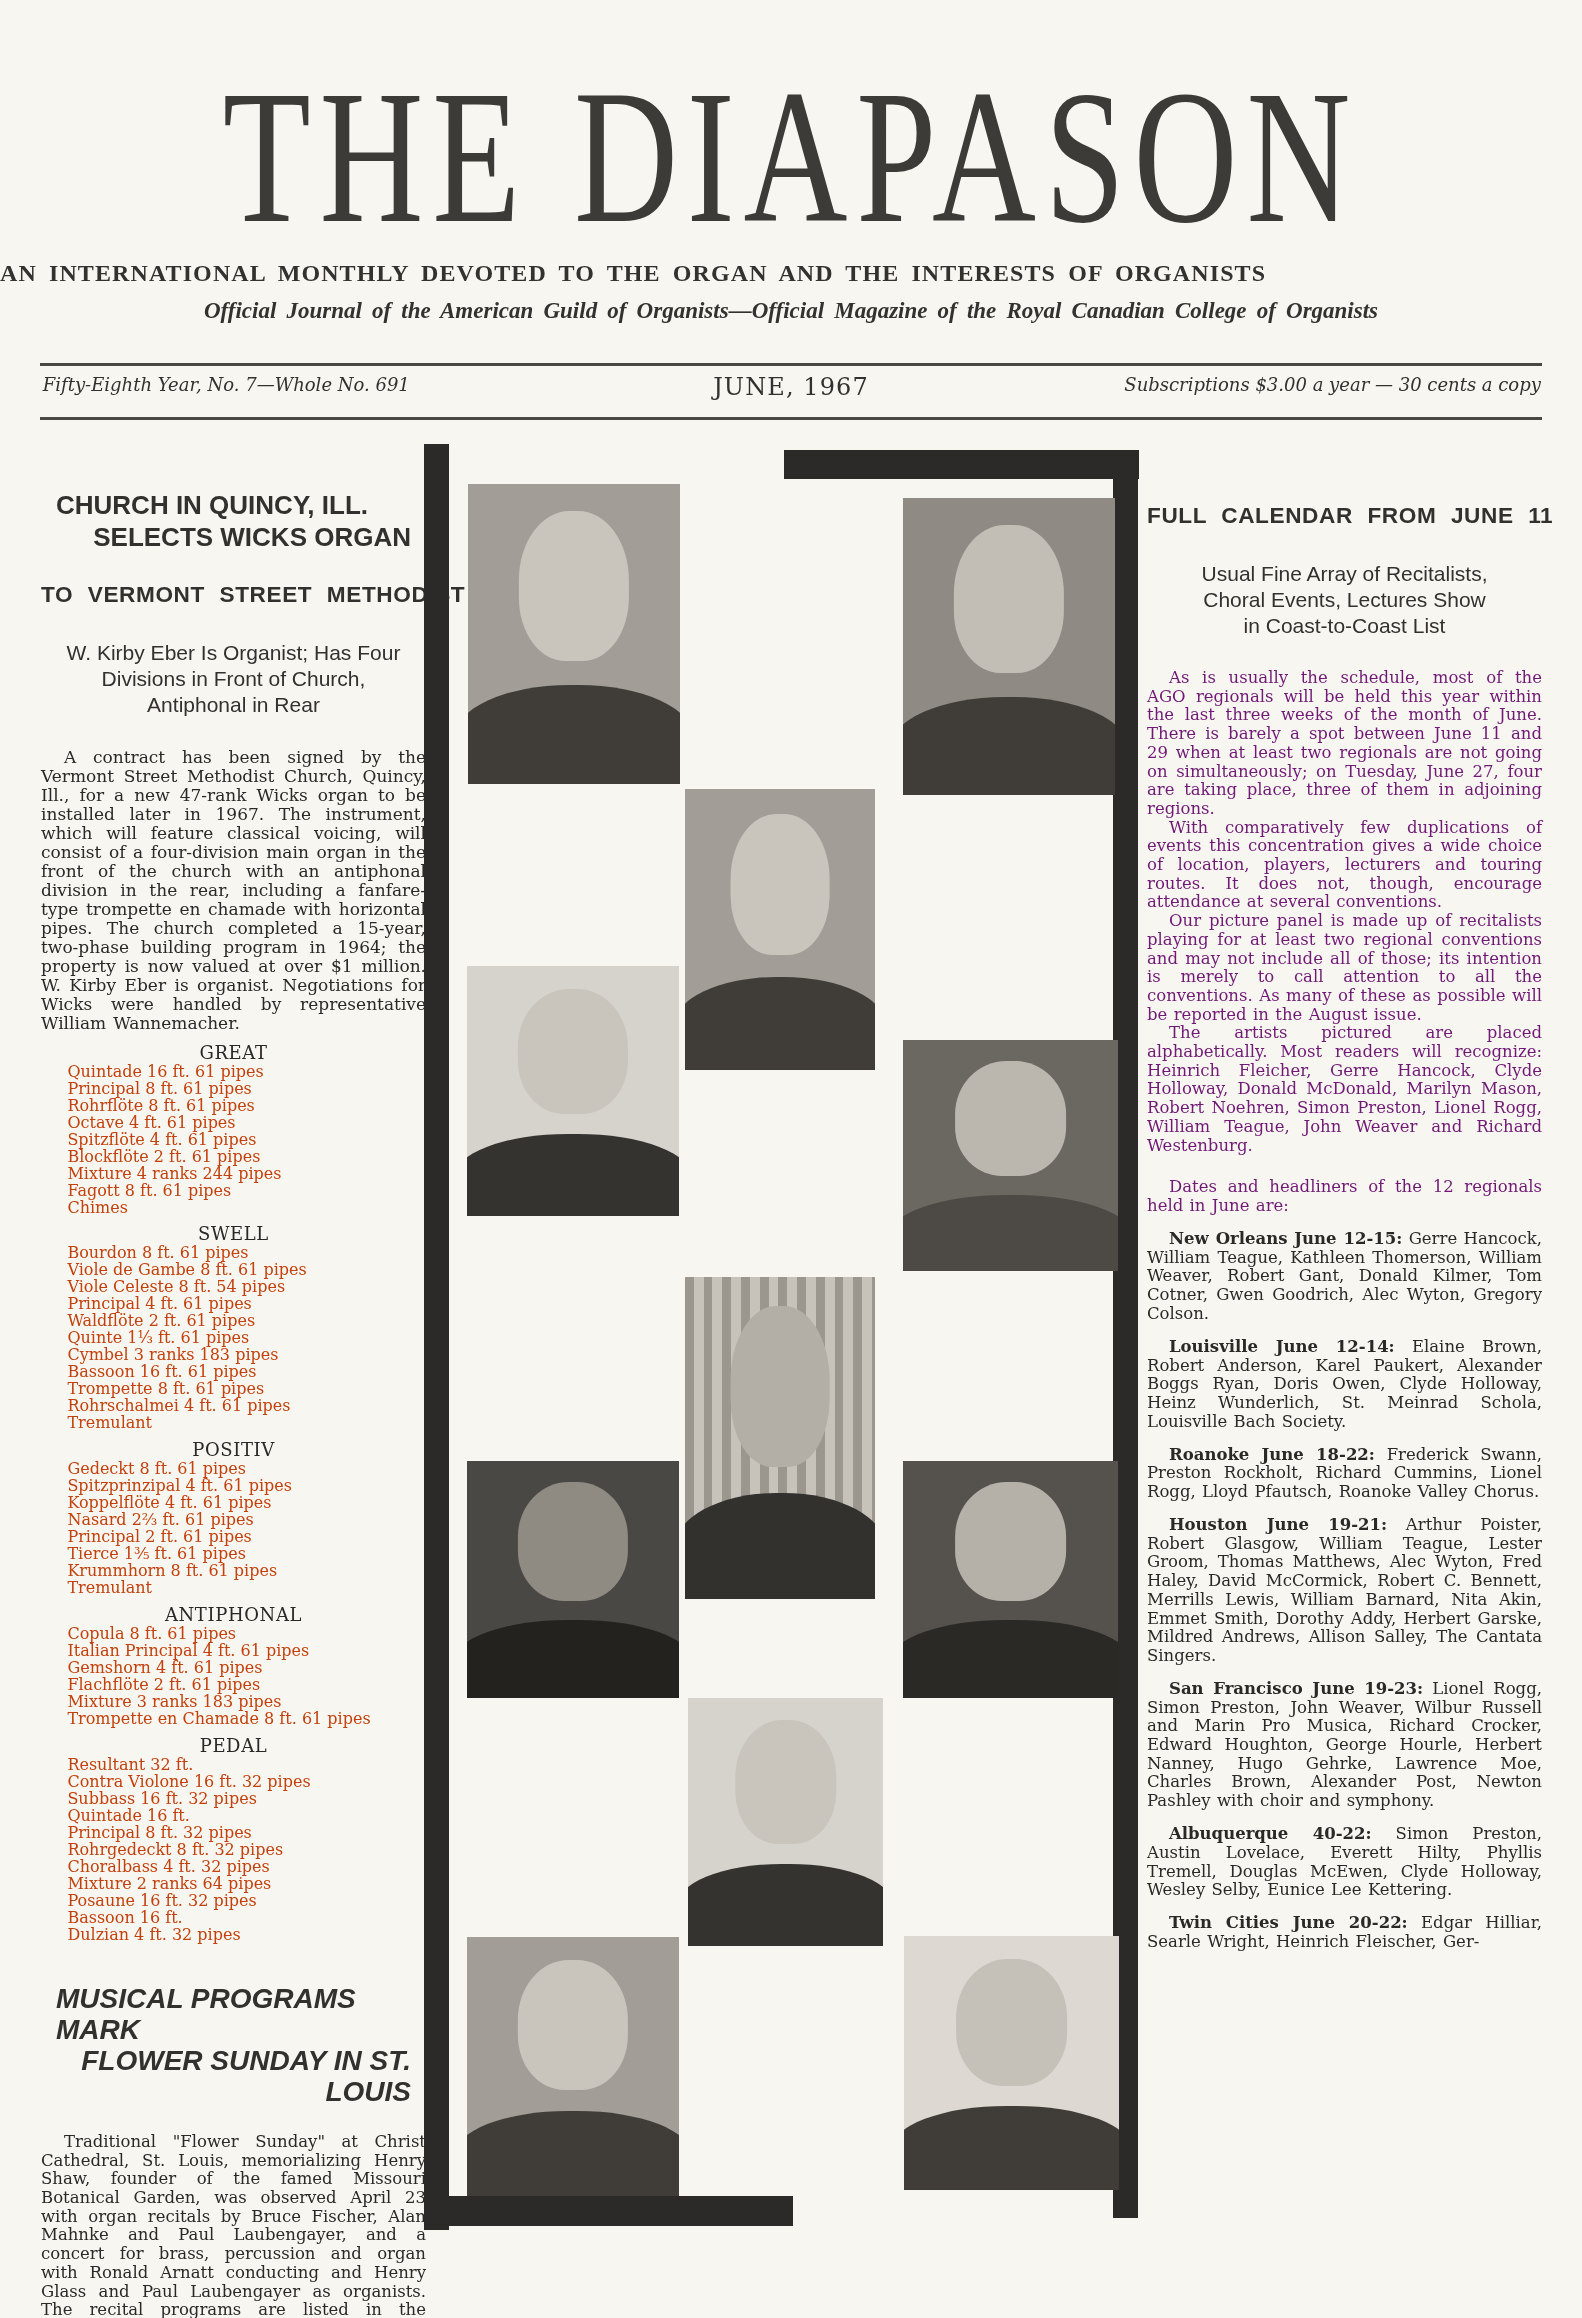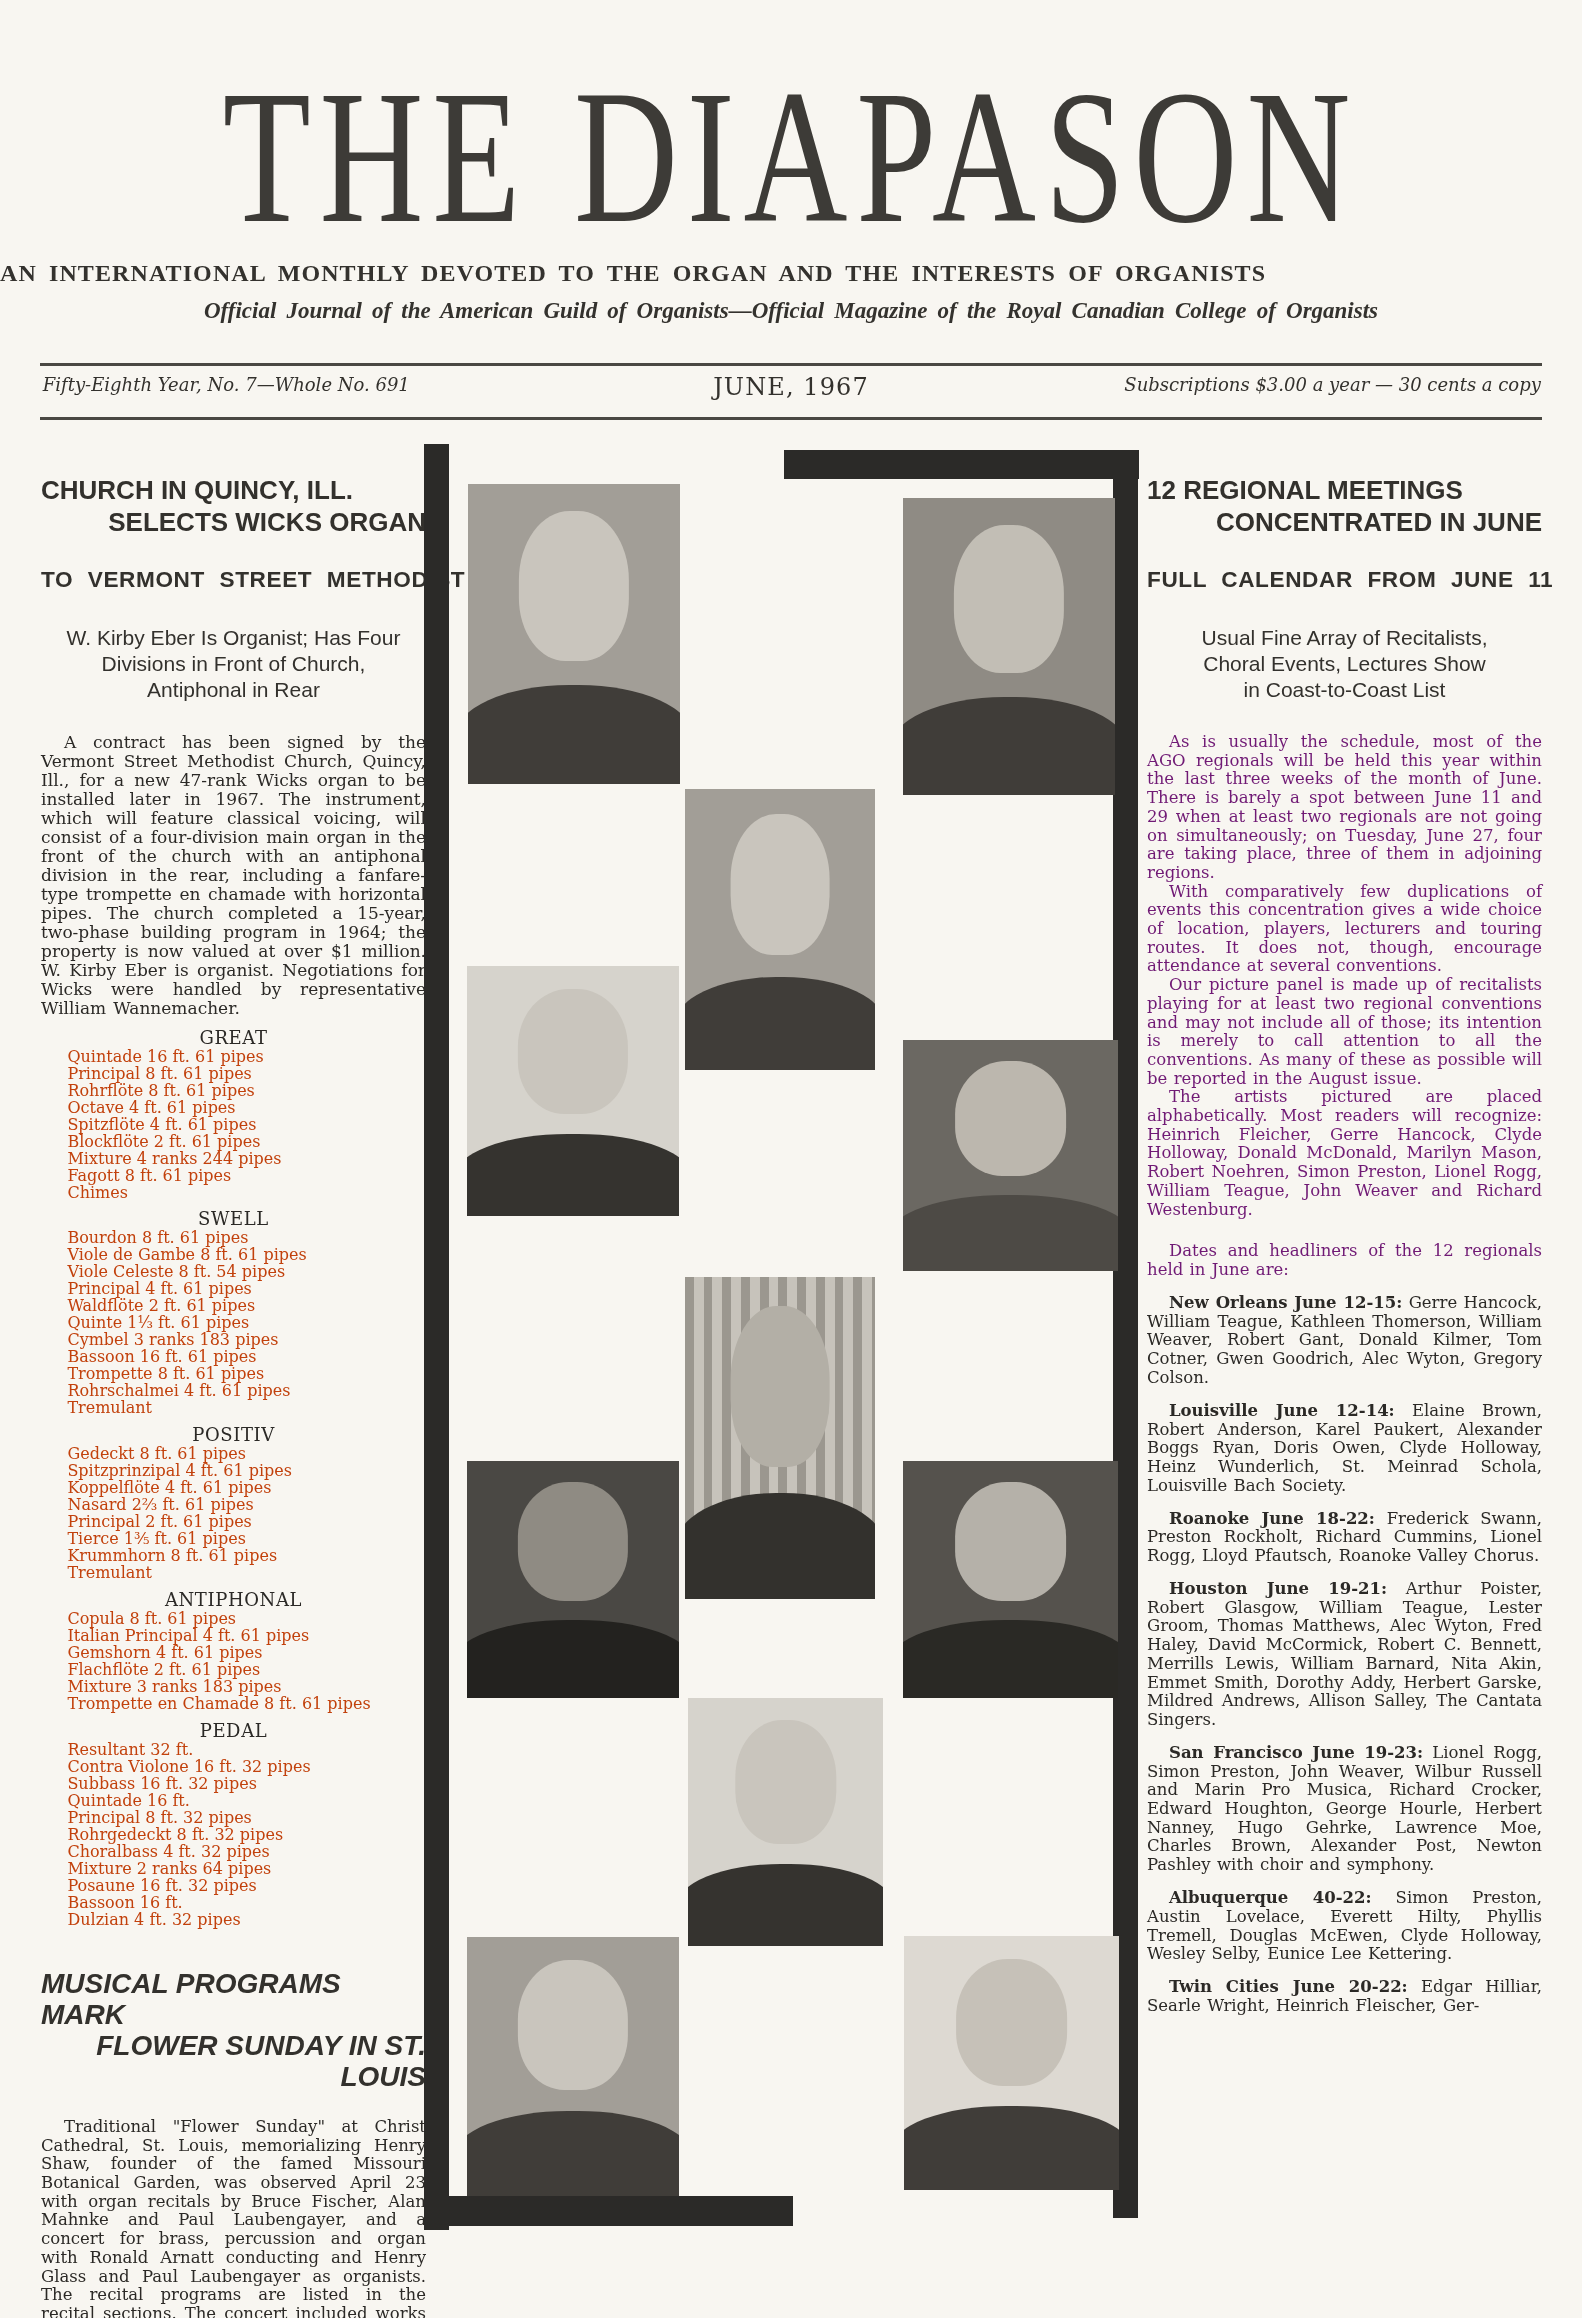--- a/index.html
+++ b/index.html
@@ -27,21 +27,21 @@
   .rule{position:absolute;left:40px;width:1502px;height:2.8px;background:#4a4843;}
   .rule1{top:363px;}
   .rule2{top:417px;}
   .dateline{position:absolute;top:374px;left:40px;width:1502px;font-size:18px;color:#33312d;}
   .dl-left{position:absolute;left:2.8px;top:0;font-style:italic;}
   .dl-center{position:absolute;left:0;width:100%;text-align:center;top:-1.1px;font-size:24px;letter-spacing:1.1px;}
   .dl-right{position:absolute;right:1.1px;top:0;font-style:italic;}
   
   .col-left{position:absolute;left:41px;top:474px;width:385px;}
   .col-right{position:absolute;left:1147px;top:474px;width:395px;}
-  .headline{margin:0;font-family:"Liberation Sans",sans-serif;font-weight:700;font-size:26px;line-height:32px;color:#33312d;}
+  .headline{margin:15px;font-family:"Liberation Sans",sans-serif;font-weight:700;font-size:26px;line-height:32px;color:#33312d;}
   .headline .hl1{display:block;text-align:left;}
   .headline .hl2{display:block;text-align:right;}
   .headline.italic{font-style:italic;font-size:28px;line-height:31px;margin-top:40px;}
   .subhead{
     margin:29px 0 0 0;font-family:"Liberation Sans",sans-serif;font-weight:600;font-size:22.6px;
     color:#33312d;letter-spacing:0.6px;word-spacing:7.7px;white-space:nowrap;
   }
   .deck{margin-top:32px;font-family:"Liberation Sans",sans-serif;font-weight:400;font-size:21px;line-height:26px;text-align:center;color:#33312d;}
   .body-text{
     margin:30px 0 0 0;font-size:17px;line-height:19px;text-align:justify;text-indent:23px;
@@ -229,24 +229,20 @@
           <div class="head"></div>
         </div>
         <div class="photo tone-light2" title="portrait of man with black glasses in suit and tie" style="left: 480px; top: 1496px; width: 215px; height: 254px;">
           <div class="suit"></div>
           <div class="head"></div>
         </div>
       </div>
   </section>
 
   <section class="col-right">
-    <h2 class="headline">
-      <span class="hl1">12 REGIONAL MEETINGS</span>
-      <span class="hl2">CONCENTRATED IN JUNE</span>
-    </h2>
     <h3 class="subhead">FULL CALENDAR FROM JUNE 11</h3>
     <div class="deck">
         <div class="deck-line">Usual Fine Array of Recitalists,</div>
         <div class="deck-line">Choral Events, Lectures Show</div>
         <div class="deck-line">in Coast-to-Coast List</div>
       </div>
     <div>
         <p class="para first">As is usually the schedule, most of the AGO regionals will be held this year within the last three weeks of the month of June. There is barely a spot between June 11 and 29 when at least two regionals are not going on simultaneously; on Tuesday, June 27, four are taking place, three of them in adjoining regions.</p>
         <p class="para">With comparatively few duplications of events this concentration gives a wide choice of location, players, lecturers and touring routes. It does not, though, encourage attendance at several conventions.</p>
         <p class="para">Our picture panel is made up of recitalists playing for at least two regional conventions and may not include all of those; its intention is merely to call attention to all the conventions. As many of these as possible will be reported in the August issue.</p>

